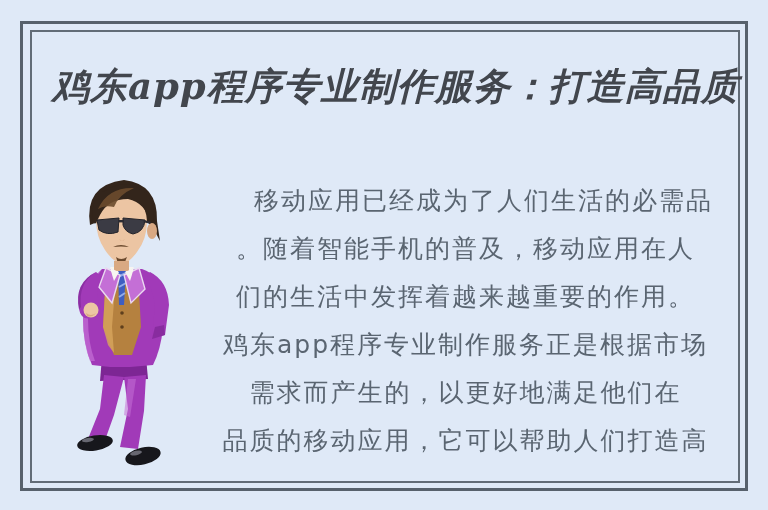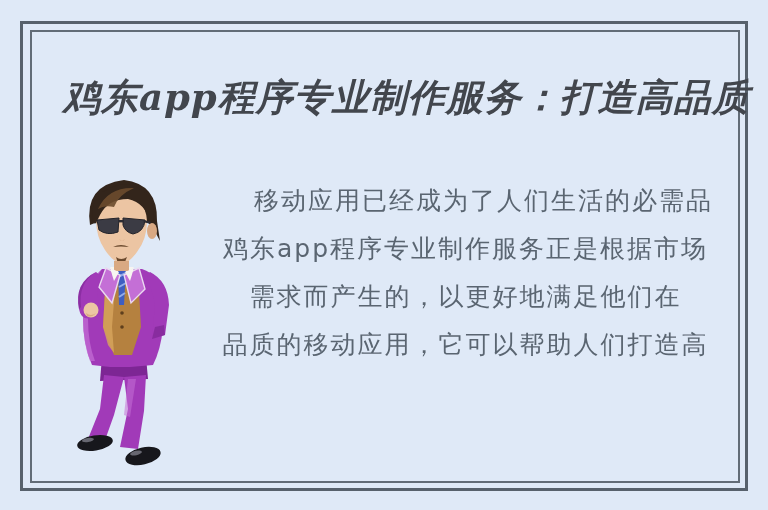--- a/index.html
+++ b/index.html
@@ -16,21 +16,21 @@
     box-sizing: border-box;
   }
   .frame-inner {
     position: absolute; left: 30px; top: 30px;
     width: 710px; height: 453px;
     border: 2px solid var(--frame-inner, #626c77);
     box-sizing: border-box;
   }
   .title {
     position: absolute; left: 48px; top: 56px;
-    width: 696px; margin: 15px;
+    width: 696px; margin: 4px;
     font-family: "DejaVu Serif", serif;
     font-style: italic; font-weight: bold;
     font-size: 37px; line-height: 53px;
     letter-spacing: 1px;
     color: var(--title-color, #42464d);
   }
   .title-line { white-space: nowrap; }
   .illustration {
     position: absolute; left: 66px; top: 177px;
     width: 114px; height: 294px;
@@ -139,16 +139,18 @@
     <path class="facial-hair" d="M47 70 Q55 66 63 70 Q55 69 47 70 Z"></path>
     <path class="facial-hair" d="M50 80 Q55 84 61 80 Q58 89 54 89 Q51 85 50 80 Z"></path>
     <path class="skin-sh" d="M48 84 L63 84 L63 94 L48 94 Z"></path>
     <polygon class="shirt" points="44,91 53,95 48,104"></polygon>
     <polygon class="shirt" points="68,91 59,95 64,104"></polygon>
   </g>
 </svg>
 
 <div class="body-text">
   <div class="body-line indent">移动应用已经成为了人们生活的必需品</div>
+  <div class="body-line">。随着智能手机的普及，移动应用在人</div>
+  <div class="body-line">们的生活中发挥着越来越重要的作用。</div>
   <div class="body-line">鸡东app程序专业制作服务正是根据市场</div>
   <div class="body-line">需求而产生的，以更好地满足他们在</div>
   <div class="body-line">品质的移动应用，它可以帮助人们打造高</div>
 </div>
 
 </body></html>

